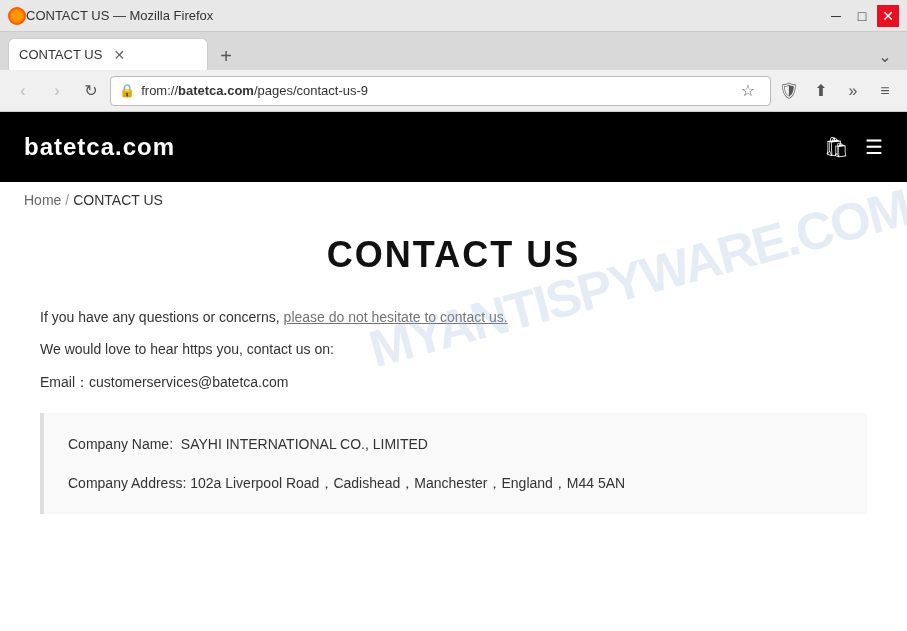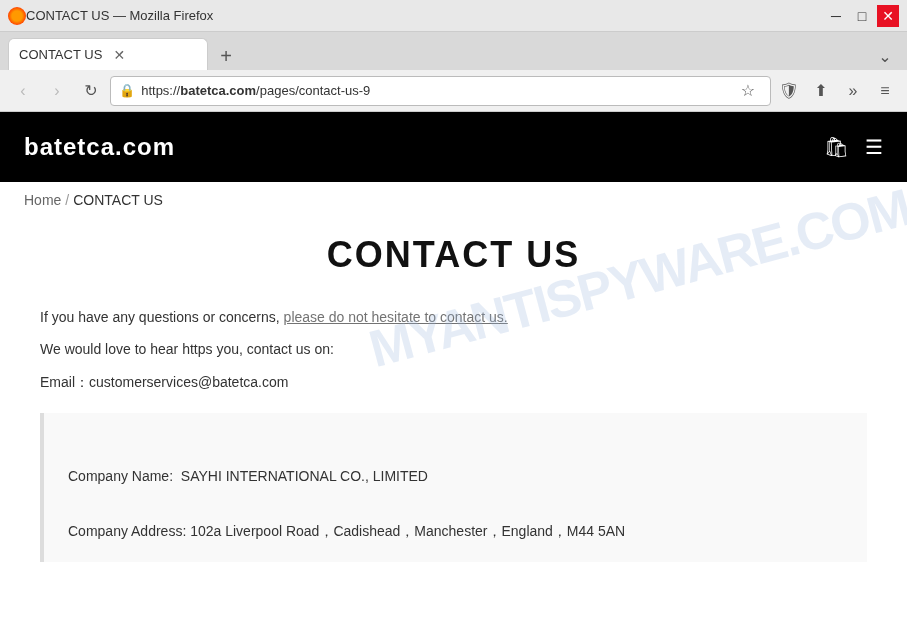--- a/index.html
+++ b/index.html
@@ -202,21 +202,20 @@
       border-left: 4px solid #ddd;
       background: #f9f9f9;
       padding: 20px 24px;
       margin-top: 20px;
     }
     .info-line {
       font-size: 14px;
       color: #333;
       margin-bottom: 16px;
       line-height: 1.6;
-      margin-top: 32px;
     }
     .info-line:last-child { margin-bottom: 0; }
   </style>
 </head>
 <body>
 
 <div class="titlebar">
   <div class="titlebar-left">
     <div class="firefox-icon"></div>
     <span class="titlebar-title">CONTACT US — Mozilla Firefox</span>
@@ -239,21 +238,21 @@
 
 <div class="navbar">
   <button class="nav-btn disabled">‹</button>
   <button class="nav-btn disabled">›</button>
   <button class="nav-btn">↻</button>
   <div class="address-bar">
     <div class="address-bar-icons">
       <span>🔒</span>
     </div>
     <span class="address-text">
-      <span>https://</span><span style="font-weight:bold;">batetca.com</span><span>/pages/contact-us-9</span>
+      <span>from://</span><span style="font-weight:bold;">batetca.com</span><span>/pages/contact-us-9</span>
     </span>
     <button class="star-btn">☆</button>
   </div>
   <button class="shield-btn">🛡</button>
   <button class="share-btn">⬆</button>
   <button class="ext-btn">»</button>
   <button class="menu-btn">≡</button>
 </div>
 
 <div class="site-header">

